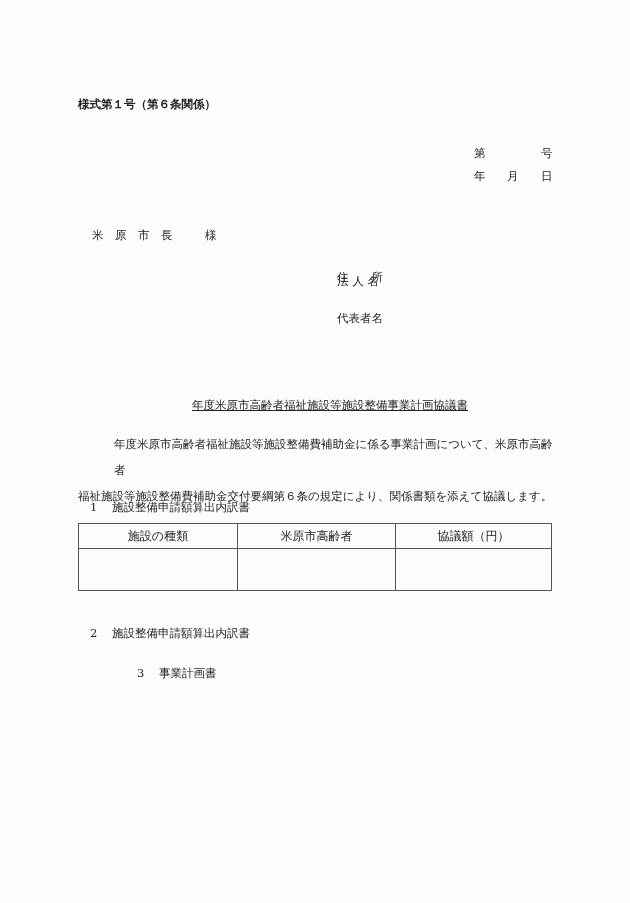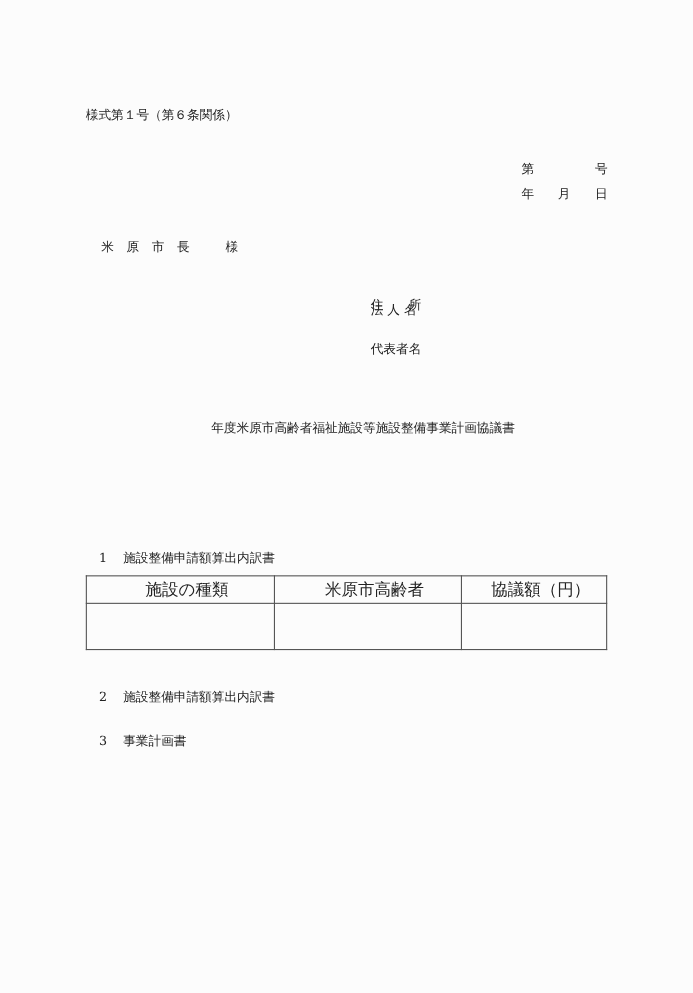--- a/index.html
+++ b/index.html
@@ -11,62 +11,62 @@
       width: 630px;
       height: 903px;
       position: relative;
       overflow: hidden;
       font-family: "DejaVu Serif", "Liberation Serif", serif;
       color: #222;
       font-size: 11.5px;
     }
     .abs { position: absolute; white-space: nowrap; line-height: 1; }
 
-    .form-number { left: 78px; top: 99px; }
+    .form-number { left: 78px; top: 99px; font-weight: bold; }
 
     .doc-no-label { left: 474px; top: 148px; }
     .doc-no-suffix { left: 541px; top: 148px; }
     .date-year { left: 474px; top: 171px; }
     .date-month { left: 507px; top: 171px; }
     .date-day { left: 541px; top: 171px; }
 
-    .addressee { left: 92px; top: 219px; letter-spacing: 0; }
+    .addressee { left: 92px; top: 230px; letter-spacing: 0; font-family: Liberation Mono, monospace; }
     .addressee span { display: inline-block; }
 
     .sender-row { left: 337px; }
     .sender-address { top: 272px; }
     .sender-corp { top: 276px; }
     .sender-rep { top: 313px; font-family: Liberation Serif, serif; }
 
-    .doc-title { left: 192px; top: 384px; }
+    .doc-title { left: 192px; top: 400px; text-decoration: underline; }
 
     .body-text { left: 78px; top: 431px; width: 480px; line-height: 26px; white-space: normal; }
     .body-text .indent { padding-left: 36px; }
 
     .section-heading { left: 90px; }
     .section-heading .num { display: inline-block; width: 22px; }
     .sec-1 { top: 502px; }
     .sec-2 { top: 628px; }
-    .sec-3 { top: 668px; }
+    .sec-3 { top: 668px; margin-left: 47px; }
 
     .facility-table {
       position: absolute;
       left: 78px;
       top: 523px;
       width: 474px;
       border-collapse: collapse;
       table-layout: fixed;
     }
     .facility-table th, .facility-table td {
       border: 1px solid #555;
       font-weight: normal;
       text-align: center;
       padding: 0;
     }
-    .facility-table th { height: 24px; font-size: 15px; padding-left: 12px; }
+    .facility-table th { height: 24px; font-size: 12px; }
     .facility-table td { height: 41px; }
   </style>
 </head>
 <body>
 
 <div class="abs form-number">様式第１号（第６条関係）</div>
 
 <div class="abs doc-no-label">第</div>
 <div class="abs doc-no-suffix">号</div>
 
@@ -78,20 +78,22 @@
   <span style="width:23px">米</span><span style="width:23px">原</span><span style="width:23px">市</span><span style="width:44px">長</span><span>様</span>
 </div>
 
 <div class="abs sender-row sender-address">住　　所</div>
 <div class="abs sender-row sender-corp">法 人 名</div>
 <div class="abs sender-row sender-rep">代表者名</div>
 
 <div class="abs doc-title">年度米原市高齢者福祉施設等施設整備事業計画協議書</div>
 
 <div class="abs body-text">
+  <div class="indent">年度米原市高齢者福祉施設等施設整備費補助金に係る事業計画について、米原市高齢者</div>
+  <div>福祉施設等施設整備費補助金交付要綱第６条の規定により、関係書類を添えて協議します。</div>
 </div>
 
 <div class="abs section-heading sec-1">
   <span class="num">1</span><span>施設整備申請額算出内訳書</span>
 </div>
 
 <table class="facility-table">
   <thead>
     <tr>
       <th style="width:158px">施設の種類</th>

